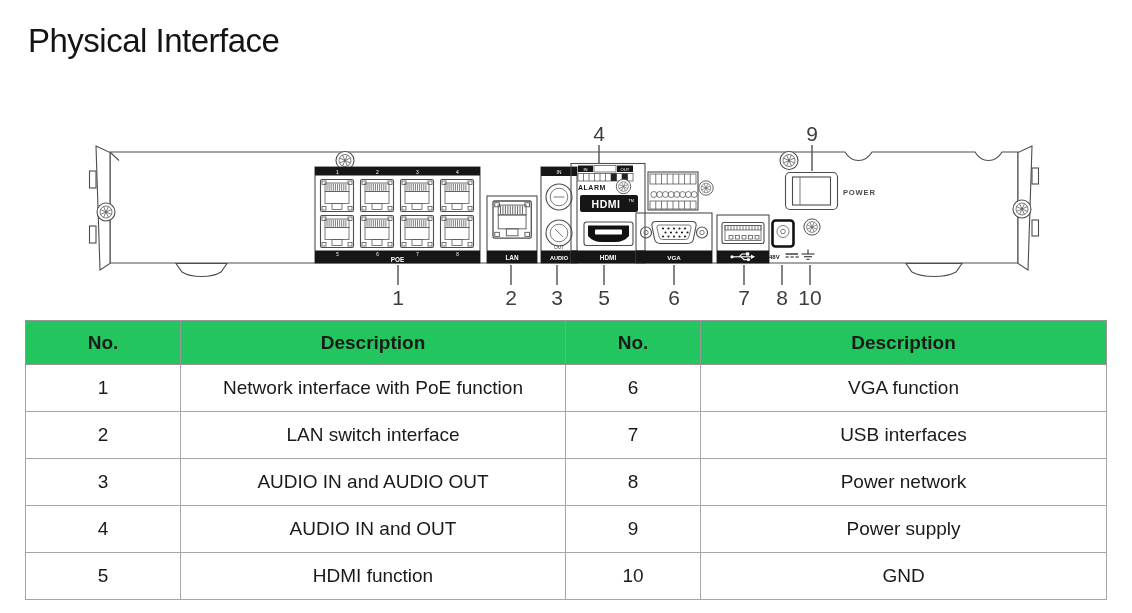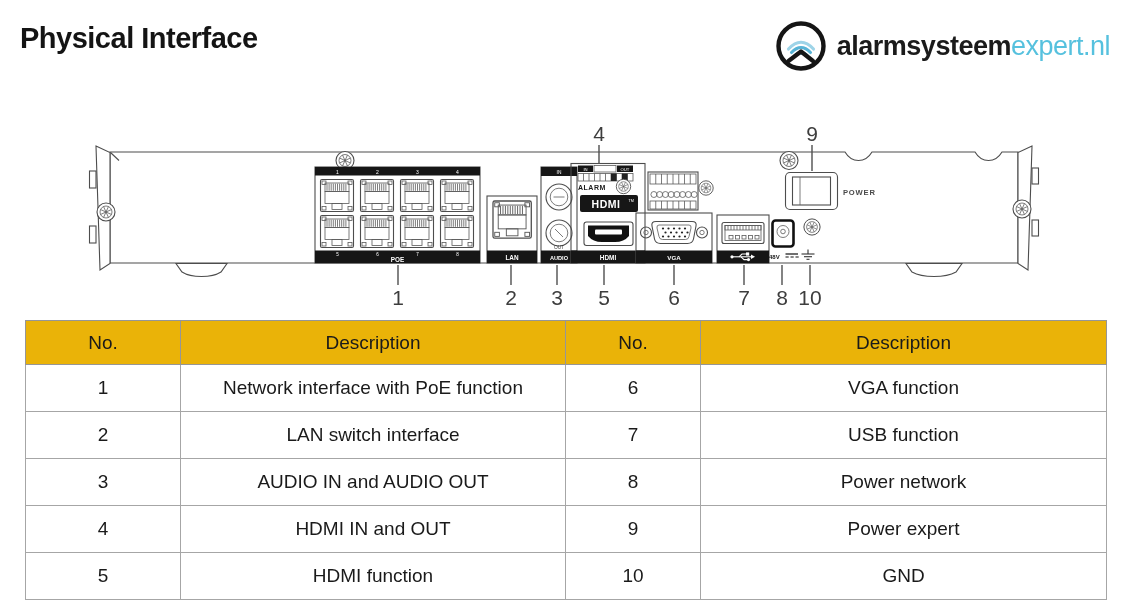--- a/index.html
+++ b/index.html
@@ -1,19 +1,19 @@
 <!DOCTYPE html>
 <html><head>
 <meta charset="utf-8">
 <style>
   html,body{margin:0;padding:0;background:#fff;}
   .page{position:relative;width:1132px;height:613px;background:#fff;overflow:hidden;
         font-family:"Liberation Sans",sans-serif;color:#1a1a1a;}
   
-  .page-title{position:absolute;left:20px;top:22px;margin:0;font-size:29px;font-weight:700;
+  .page-title{position:absolute;left:28px;top:22px;margin:0;font-size:33px;font-weight:400;
               letter-spacing:-0.5px;color:#141414;}
   .logo{position:absolute;top:19px;right:22px;display:flex;align-items:center;gap:9px;}
   .logo-text{font-size:27px;letter-spacing:-0.5px;white-space:nowrap;}
   .logo-bold{font-weight:700;color:#1b1b1b;}
   .logo-light{font-weight:400;color:#56c1de;}
   
   .diagram{position:absolute;left:0;top:108px;width:1132px;height:205px;
            font-family:"Liberation Sans",sans-serif;}
   .ln{fill:none;stroke:#4d4d4d;stroke-width:1.1;}
   .lnf{fill:#ffffff;stroke:#4d4d4d;stroke-width:1.1;}
@@ -22,40 +22,30 @@
   .wtx{fill:#ffffff;font-weight:700;}
   .wtn{fill:#ffffff;}
   .btx{fill:#1a1a1a;font-weight:700;}
   .gtx{fill:#4a4a4a;font-weight:700;}
   .call{fill:#3d3d3d;font-size:21px;}
   .cline{stroke:#4f4f4f;stroke-width:1.4;fill:none;}
   .icon-w{stroke:#ffffff;stroke-width:1.1;fill:none;}
   
   .desc-table{position:absolute;left:25px;top:320px;width:1081px;border-collapse:collapse;
               table-layout:fixed;font-size:19px;color:#1a1a1a;}
-  .desc-table th{background:#eab308;font-weight:400;height:41px;border:1px solid #969696;font-size:19px;}
+  .desc-table th{background:#22c55e;font-weight:700;height:41px;border:1px solid #969696;font-size:19px;}
   .desc-table td{background:#ffffff;height:44px;border:1px solid #a6a6a6;text-align:center;font-weight:400;}
 </style>
 </head>
 <body>
 
 <div class="page">
 
   <h1 class="page-title">Physical Interface</h1>
 
-  <div class="logo">
-    <svg width="54" height="54" viewBox="0 0 54 54">
-      <circle cx="27" cy="27" r="22.5" fill="none" stroke="#151515" stroke-width="4.4"></circle>
-      <path d="M14.5,30 Q27,16.5 39.5,30" fill="none" stroke="#9ed4e8" stroke-width="3.1" stroke-linecap="round"></path>
-      <path d="M17.5,33.5 Q27,23.5 36.5,33.5" fill="none" stroke="#58b4d6" stroke-width="3.1" stroke-linecap="round"></path>
-      <path d="M20.5,37 Q27,30.5 33.5,37" fill="none" stroke="#2c8fb8" stroke-width="3.1" stroke-linecap="round"></path>
-      <path d="M14.5,42 L27,32.5 L39,42" fill="none" stroke="#151515" stroke-width="4.2" stroke-linecap="round" stroke-linejoin="round"></path>
-    </svg>
-    <div class="logo-text"><span class="logo-bold">alarmsysteem</span><span class="logo-light">expert.nl</span></div>
-  </div>
 
   <svg class="diagram" viewBox="0 0 1132 205">
     <defs>
       <g id="rj45">
         <rect x="0" y="0" width="33" height="32" rx="1.5" class="lnf"></rect>
         <rect x="1.5" y="1.5" width="4" height="3.5" class="lnt"></rect>
           <rect x="27.5" y="1.5" width="4" height="3.5" class="lnt"></rect>
         <rect x="4.5" y="3.5" width="24" height="8.5" class="lnt"></rect>
         <path class="lnt" d="M6.5 4.2V11.3M8.6 4.2V11.3M10.7 4.2V11.3M12.8 4.2V11.3M14.9 4.2V11.3M17 4.2V11.3M19.1 4.2V11.3M21.2 4.2V11.3M23.3 4.2V11.3M25.4 4.2V11.3"></path>
         <rect x="4.5" y="12" width="24" height="12" class="lnt"></rect>
@@ -294,33 +284,33 @@
       <tr>
         <td>1</td>
         <td>Network interface with PoE function</td>
         <td>6</td>
         <td>VGA function</td>
       </tr>
       <tr>
         <td>2</td>
         <td>LAN switch interface</td>
         <td>7</td>
-        <td>USB function</td>
+        <td>USB interfaces</td>
       </tr>
       <tr>
         <td>3</td>
         <td>AUDIO IN and AUDIO OUT</td>
         <td>8</td>
         <td>Power network</td>
       </tr>
       <tr>
         <td>4</td>
-        <td>HDMI IN and OUT</td>
+        <td>AUDIO IN and OUT</td>
         <td>9</td>
-        <td>Power expert</td>
+        <td>Power supply</td>
       </tr>
       <tr>
         <td>5</td>
         <td>HDMI function</td>
         <td>10</td>
         <td>GND</td>
       </tr>
     </tbody>
   </table>
 

